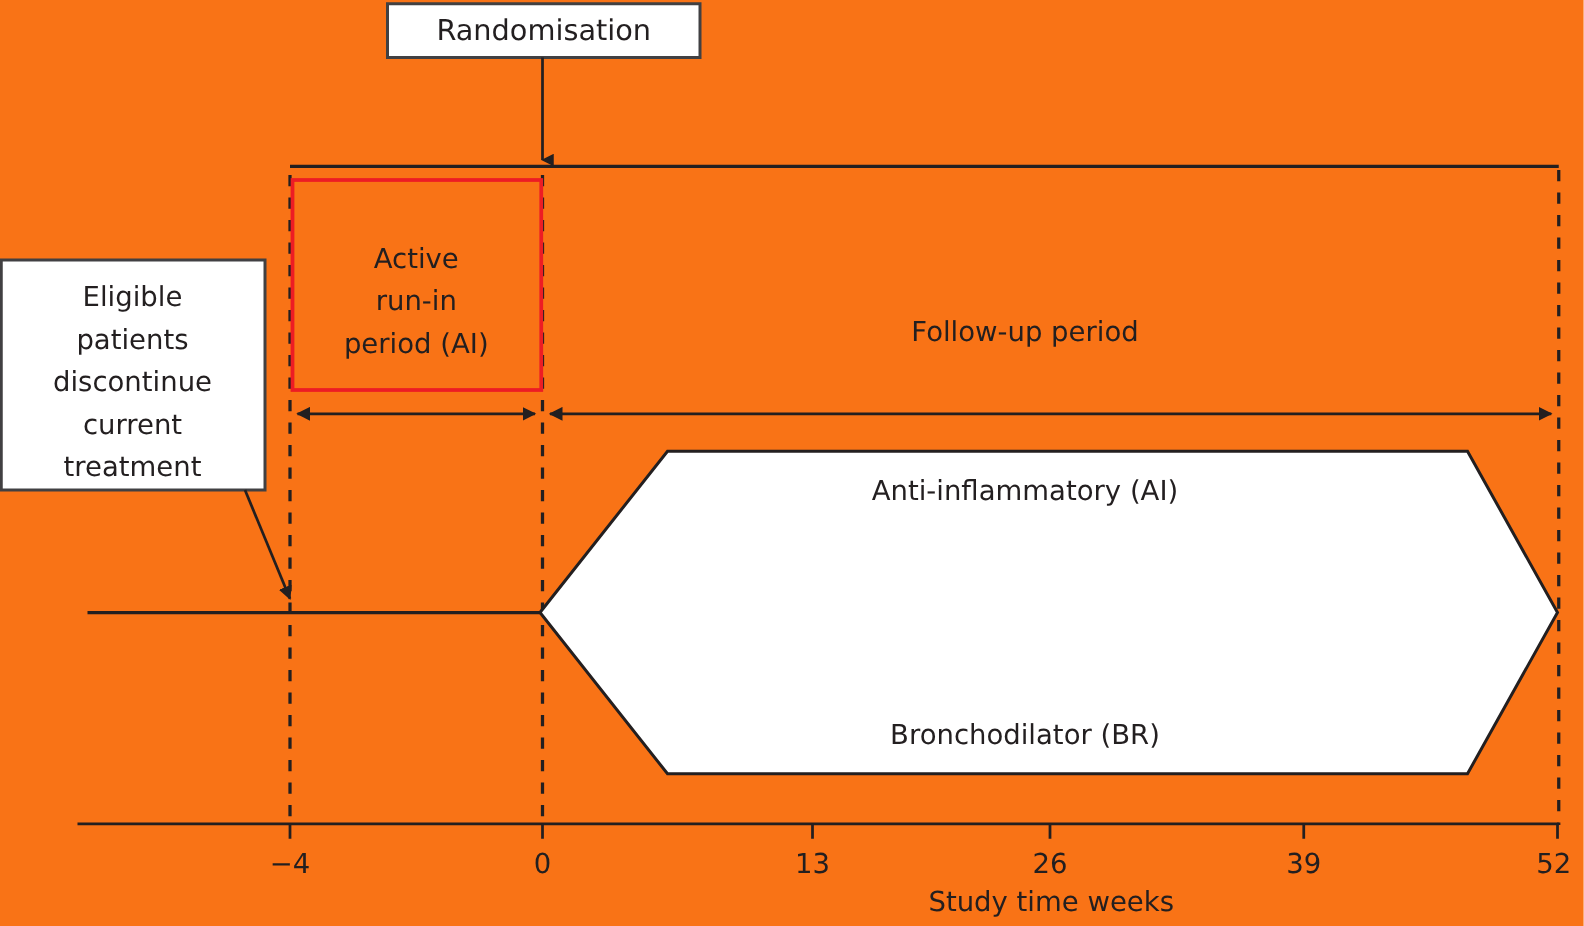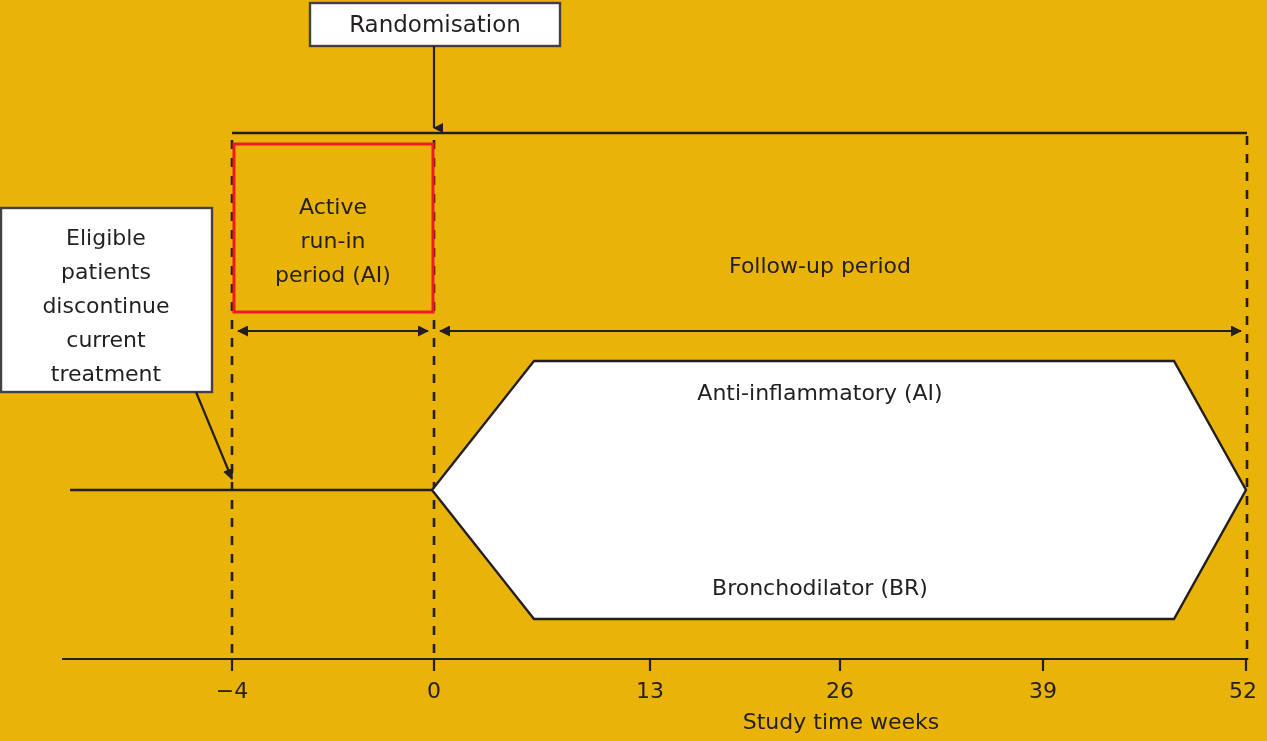--- a/index.html
+++ b/index.html
@@ -7,21 +7,21 @@
     padding: 0;
     background: #ffffff;
   }
   body {
     font-family: "DejaVu Sans", sans-serif;
   }
   #stage {
     position: relative;
     width: 1267px;
     height: 741px;
-    background: #eab308;
+    background: #f97316;
     overflow: hidden;
   }
   #stage svg {
     position: absolute;
     left: 0;
     top: 0;
   }
   .dtext {
     fill: #231f20;
     font-family: "DejaVu Sans", sans-serif;

